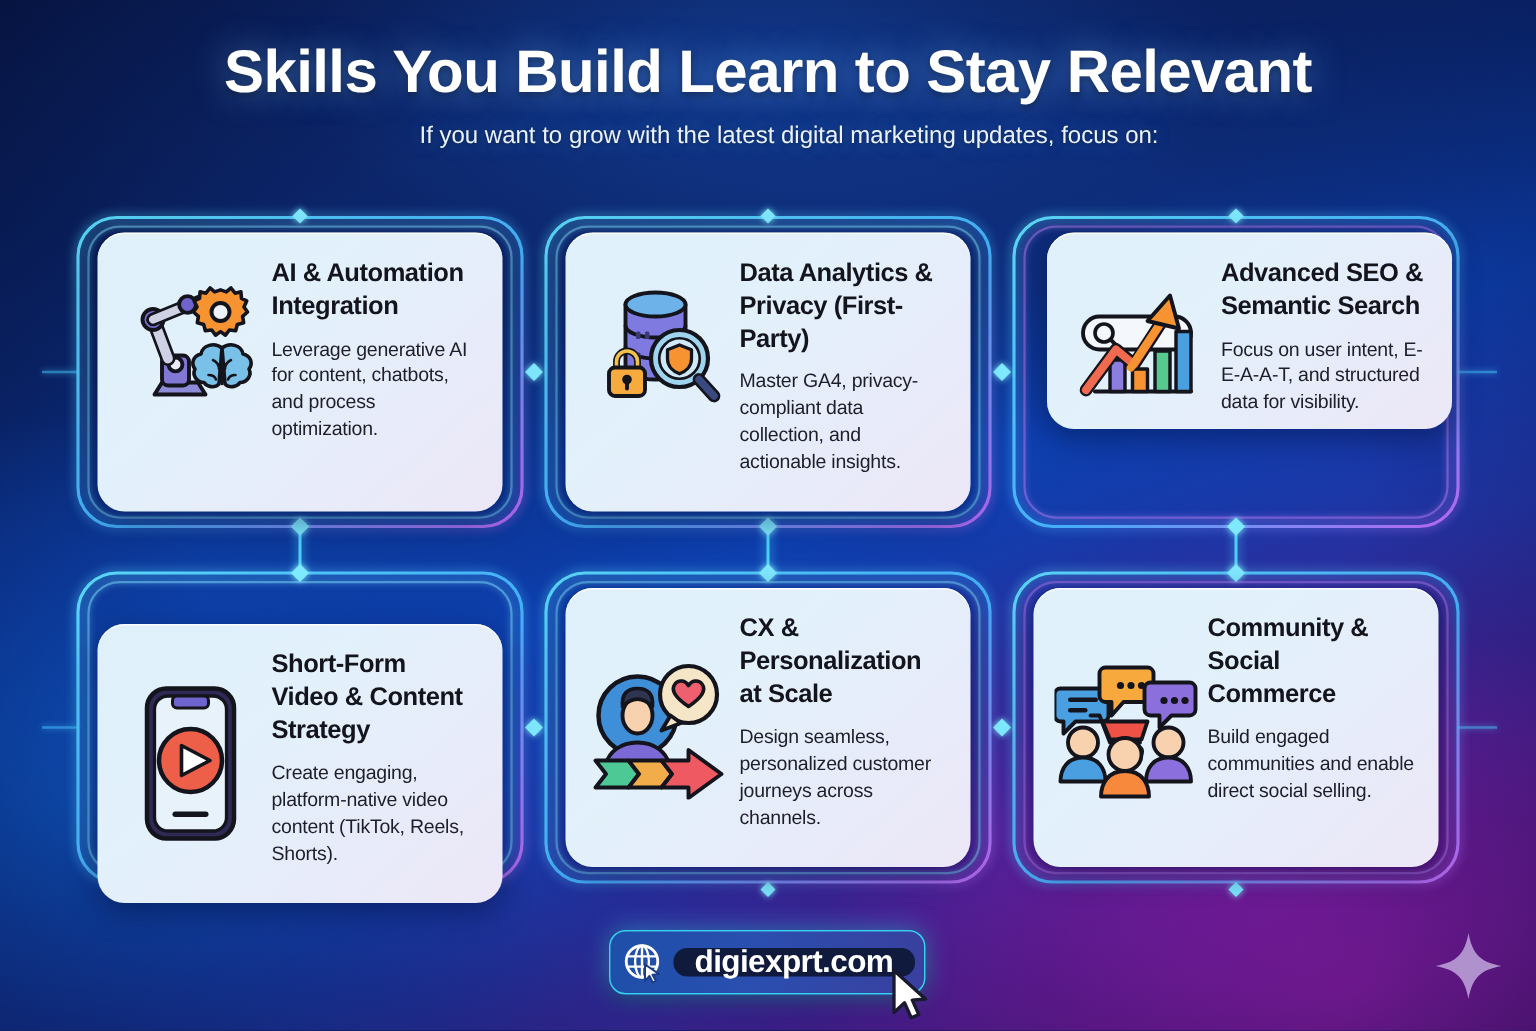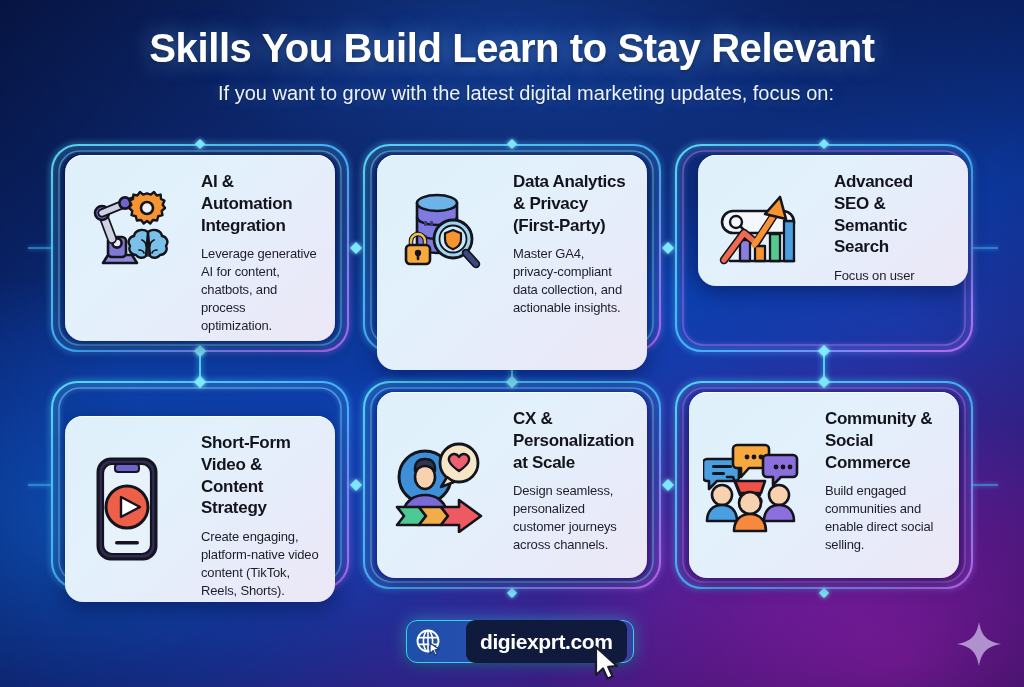--- a/index.html
+++ b/index.html
@@ -26,42 +26,42 @@
     background:radial-gradient(ellipse 860px 560px at 50% 46%, rgba(0,0,0,0) 46%, rgba(4,8,40,0.55) 100%);
   }
 
   
   .header { position:absolute; top:26px; left:0; width:1024px; text-align:center; z-index:6; }
   .title {
     font-size:40px; font-weight:bold; color:#ffffff; letter-spacing:-0.4px;
     text-shadow:0 0 22px rgba(120,190,255,0.55), 0 2px 5px rgba(0,0,0,0.45);
   }
   .subtitle {
-    margin-top:11px; font-size:20px; color:#eaf3ff; font-weight:400;
+    margin-top:11px; font-size:16px; color:#eaf3ff; font-weight:400;
     text-shadow:0 0 14px rgba(110,180,255,0.45), 0 1px 3px rgba(0,0,0,0.4);
     padding-left:28px;
   }
 
   
   .traces { position:absolute; inset:0; z-index:2; pointer-events:none; }
 
   
   .grid { position:absolute; z-index:4; top:0; left:0; width:1024px; height:687px; pointer-events:none; }
 
   .card {
     position:absolute; pointer-events:auto;
     border-radius:18px;
     background:linear-gradient(138deg, #dff0fb 0%, #e2f1fb 38%, #e7ecfa 66%, #ece7f7 100%);
     box-shadow:0 6px 20px rgba(2,10,50,0.45), inset 0 1px 0 rgba(255,255,255,0.85);
     padding:14px 16px 14px 14px;
-    display:flex; align-items:flex-start; gap:26px;
+    display:flex; align-items:flex-start; gap:6px;
     overflow:hidden;
   }
   .c1 { left:65px;  top:155px; width:270px; height:186px; }
-  .c2 { left:377px; top:155px; width:270px; height:215px; }
+  .c2 { left:377px; top:155px; width:270px; height:186px; }
   .c3 { left:698px; top:155px; width:270px; height:131px; }
   .c4 { left:65px;  top:416px; width:270px; height:186px; }
   .c5 { left:377px; top:392px; width:270px; height:186px; }
   .c6 { left:689px; top:392px; width:270px; height:186px; }
 
   .icon-wrap { flex:0 0 auto; width:96px; display:flex; align-items:flex-start; justify-content:center; padding-top:16px; }
   .icon-wrap.mid { align-items:center; padding-top:0; height:100%; }
   .txt { flex:1 1 auto; min-width:0; padding-top:2px; }
   .card-title {
     font-size:17px; font-weight:bold; color:#14141c; line-height:1.28; letter-spacing:-0.3px;
@@ -74,21 +74,21 @@
   .footer-pill {
     position:absolute; z-index:7; left:406px; top:620px;
     height:43px; display:flex; align-items:center;
     border-radius:11px; padding:4px 6px 4px 5px;
     background:linear-gradient(100deg,#1d4fa8 0%, #2a4fb0 45%, #3a3f9e 100%);
     border:1.6px solid #35d2f0;
     box-shadow:0 0 16px rgba(60,200,245,0.55), 0 4px 12px rgba(0,0,0,0.45);
   }
   .globe-box { width:34px; height:34px; display:flex; align-items:center; justify-content:center; flex:0 0 auto; }
   .url-box {
-    height:43px; display:flex; align-items:center; padding:0 14px; margin-left:20px;
+    height:19px; display:flex; align-items:center; padding:0 14px; margin-left:3px;
     background:#101a3c; border-radius:9px;
   }
   .url-text { color:#ffffff; font-size:21px; font-weight:bold; letter-spacing:-0.4px; }
 
   .cursor { position:absolute; z-index:8; left:593px; top:645px; }
   .sparkle { position:absolute; z-index:6; left:955px; top:620px; }
 </style>
 </head>
 <body>
 

